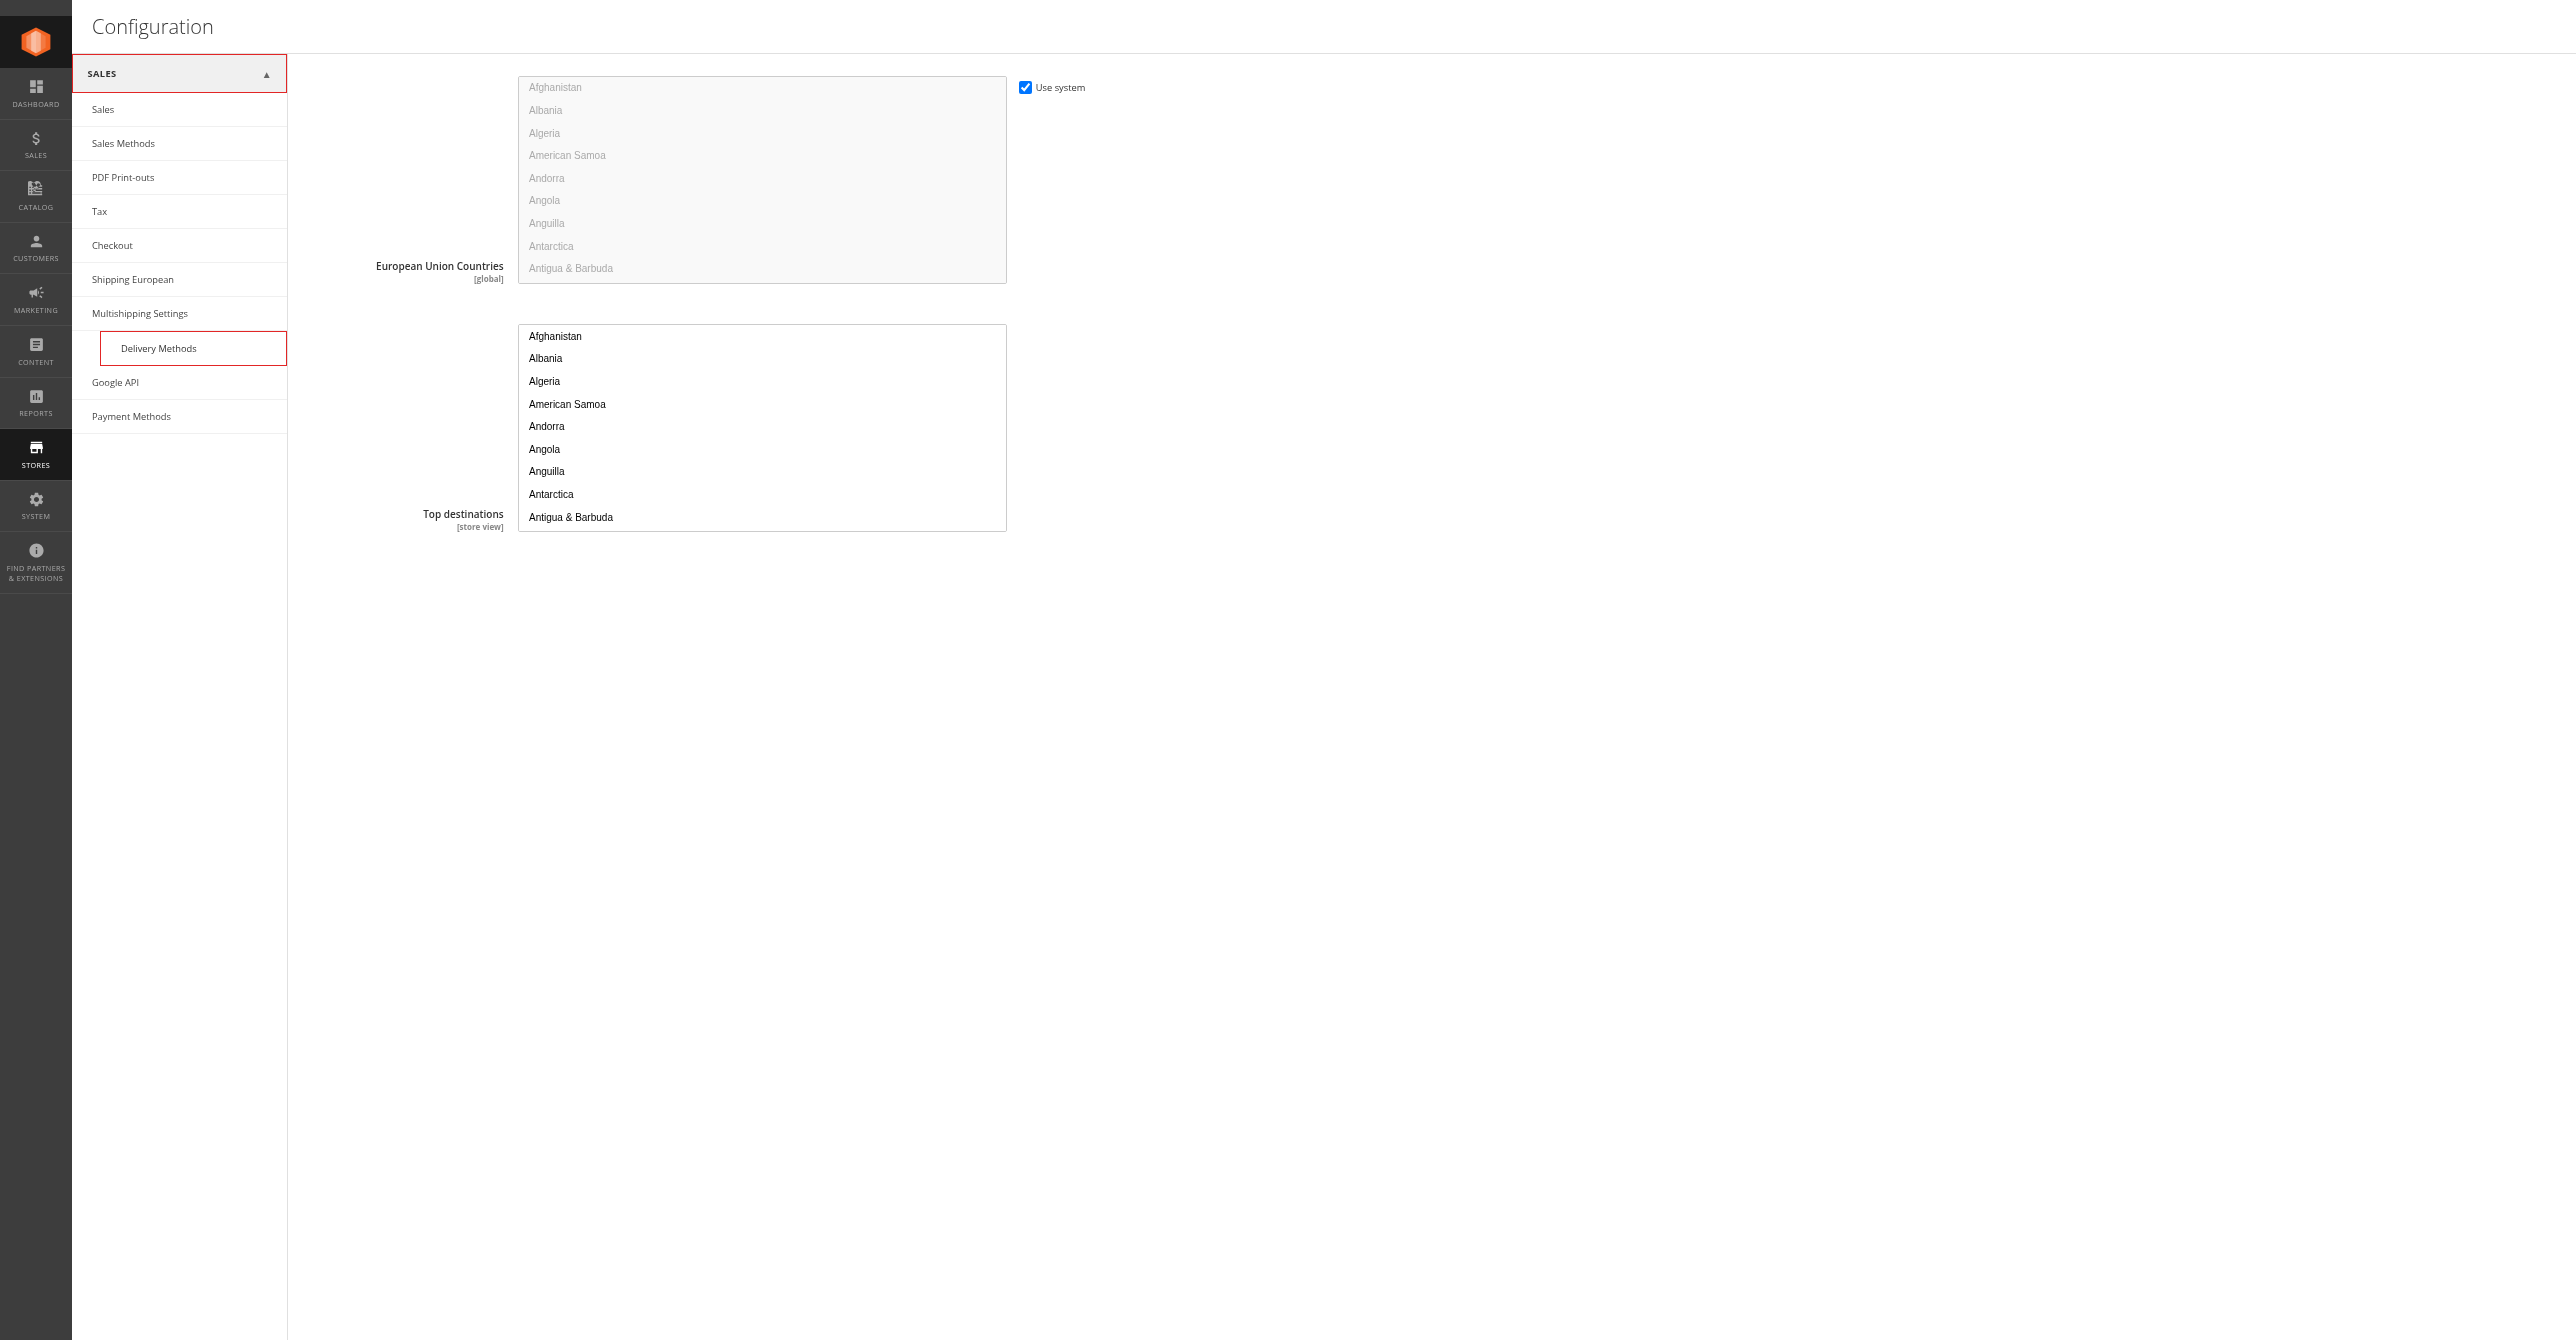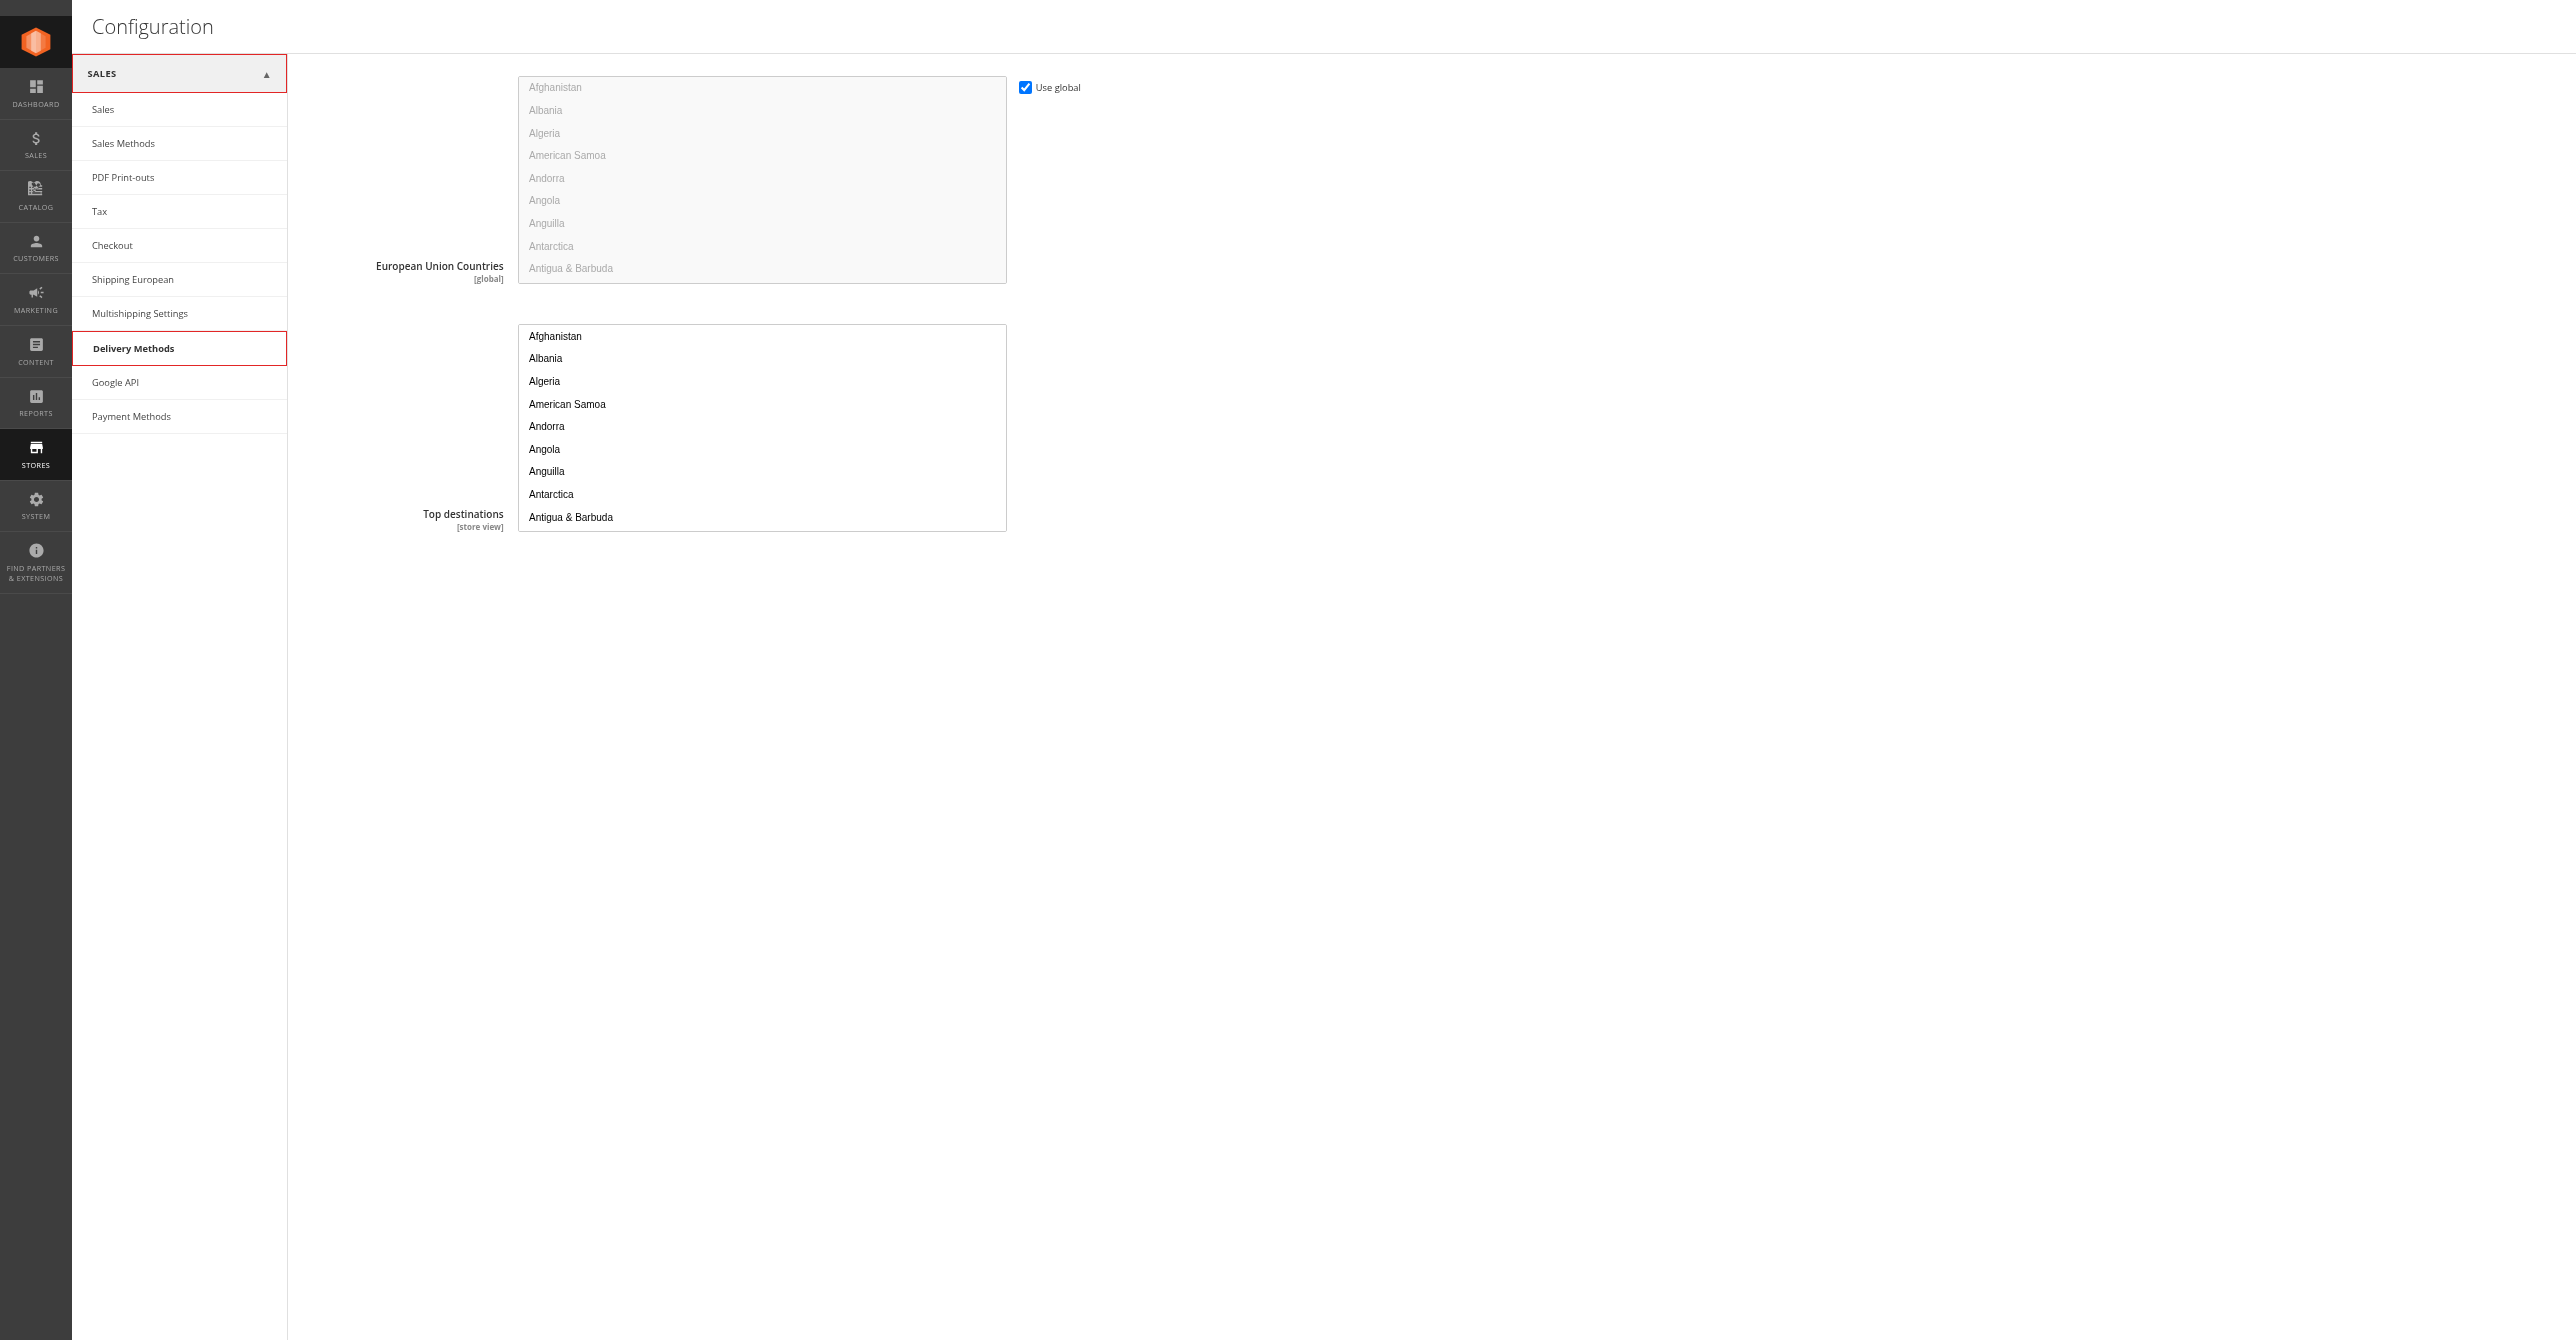--- a/index.html
+++ b/index.html
@@ -110,21 +110,22 @@
     .nav-item {
       padding: 10px 20px;
       font-size: 9.3px;
       color: #444;
       cursor: pointer;
       border-bottom: 0.7px solid #f0f0f0;
     }
     .nav-item.active-item {
       border: 1.4px solid #e22626;
       color: #333;
-      font-weight: 700;
+      font-weight: 400;
+      margin-left: 28px;
     }
 
     
     .right-panel {
       flex: 1;
       background: #fff;
       overflow-y: auto;
       padding: 21.6px 29px;
     }
 
@@ -307,21 +308,21 @@
               <option style="color: rgb(170, 170, 170); padding: 5.8px 10px;">American Samoa</option>
               <option style="color: rgb(170, 170, 170); padding: 5.8px 10px;">Andorra</option>
               <option style="color: rgb(170, 170, 170); padding: 5.8px 10px;">Angola</option>
               <option style="color: rgb(170, 170, 170); padding: 5.8px 10px;">Anguilla</option>
               <option style="color: rgb(170, 170, 170); padding: 5.8px 10px;">Antarctica</option>
               <option style="color: rgb(170, 170, 170); padding: 5.8px 10px;">Antigua &amp; Barbuda</option>
               <option style="color: rgb(170, 170, 170); padding: 5.8px 10px;">Argentina</option>
             </select>
           <div class="use-system-wrapper">
             <input type="checkbox" checked="" style="">
-            <span class="use-system-label">Use global</span>
+            <span class="use-system-label">Use system</span>
           </div>
         </div>
       </div>
 
       <div class="config-row">
         <div class="config-label">
           <div class="config-label-main">Top destinations</div>
           <div class="config-label-scope">[store view]</div>
         </div>
         <div class="config-control">

